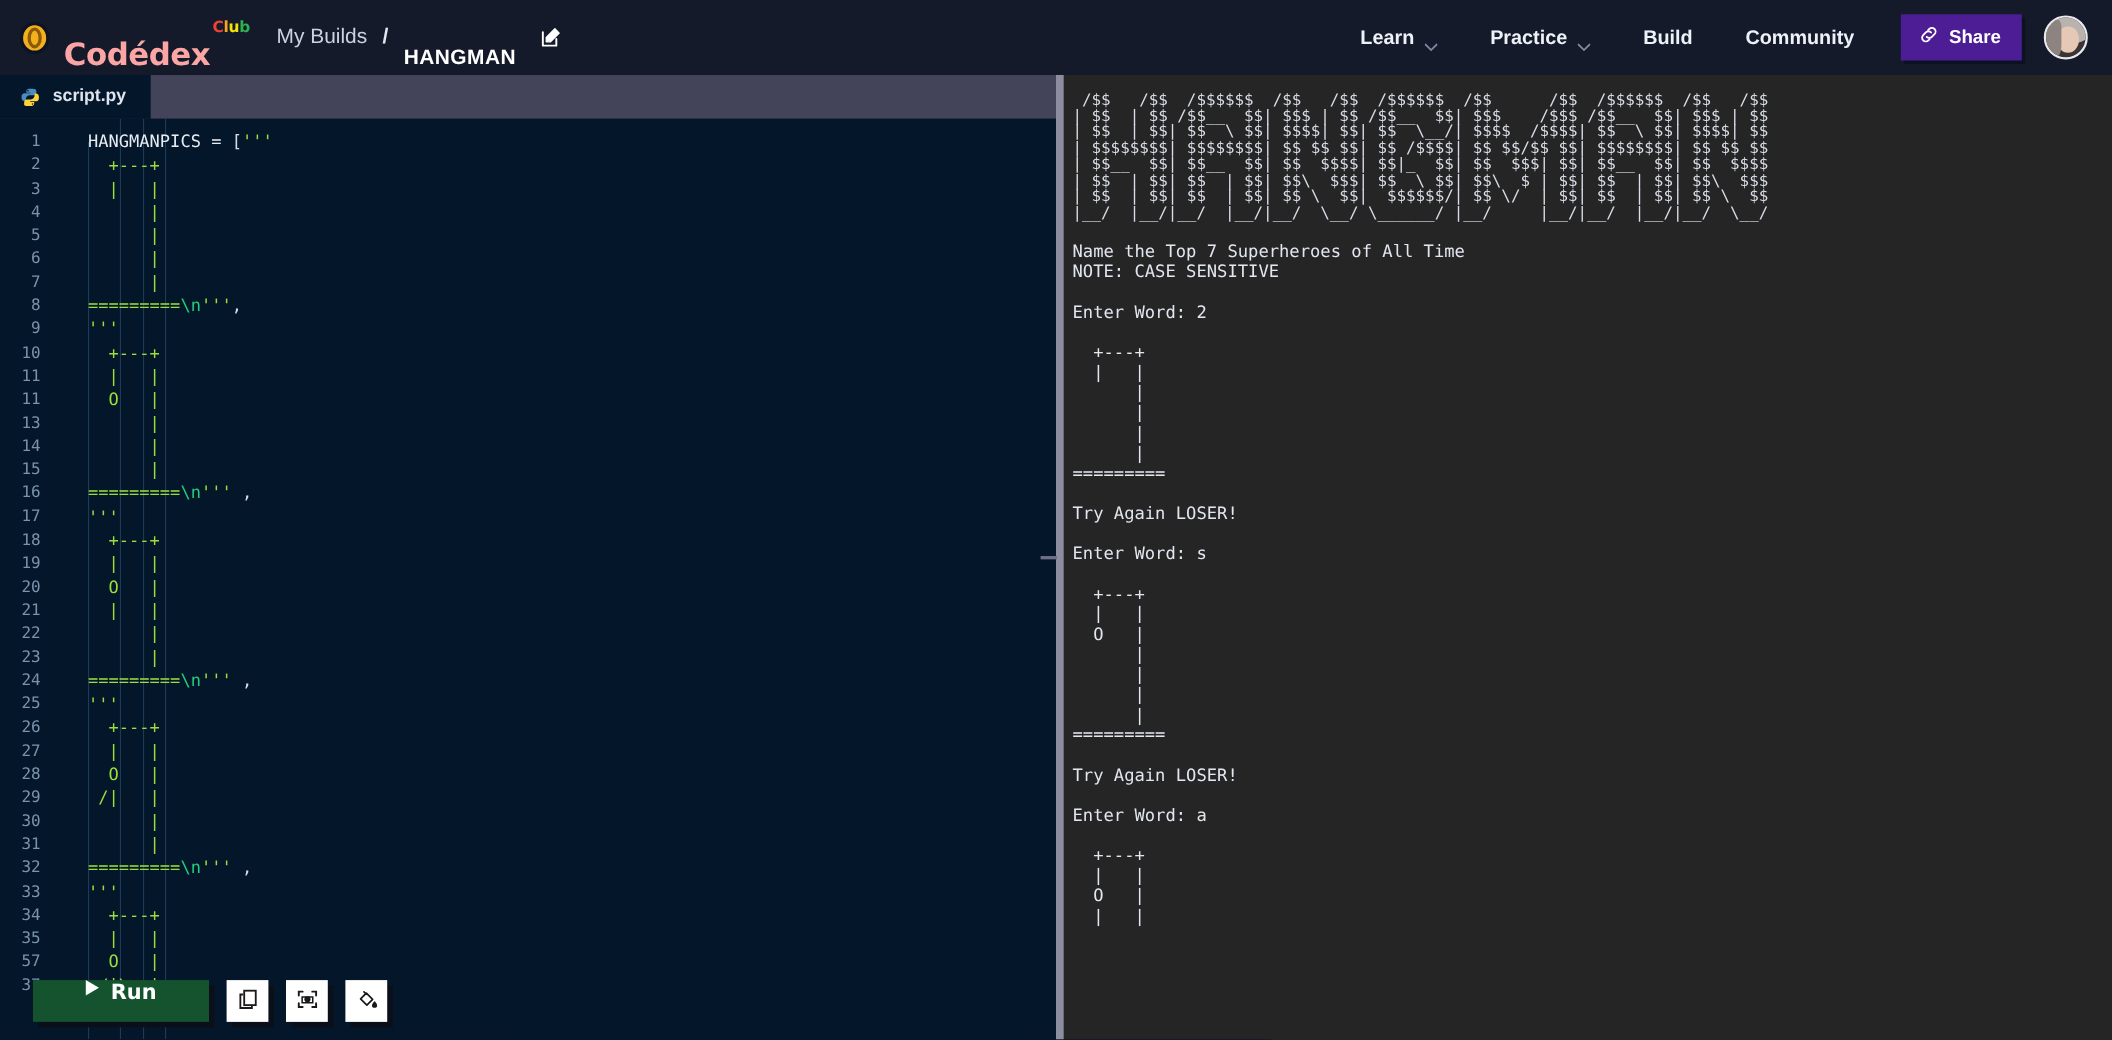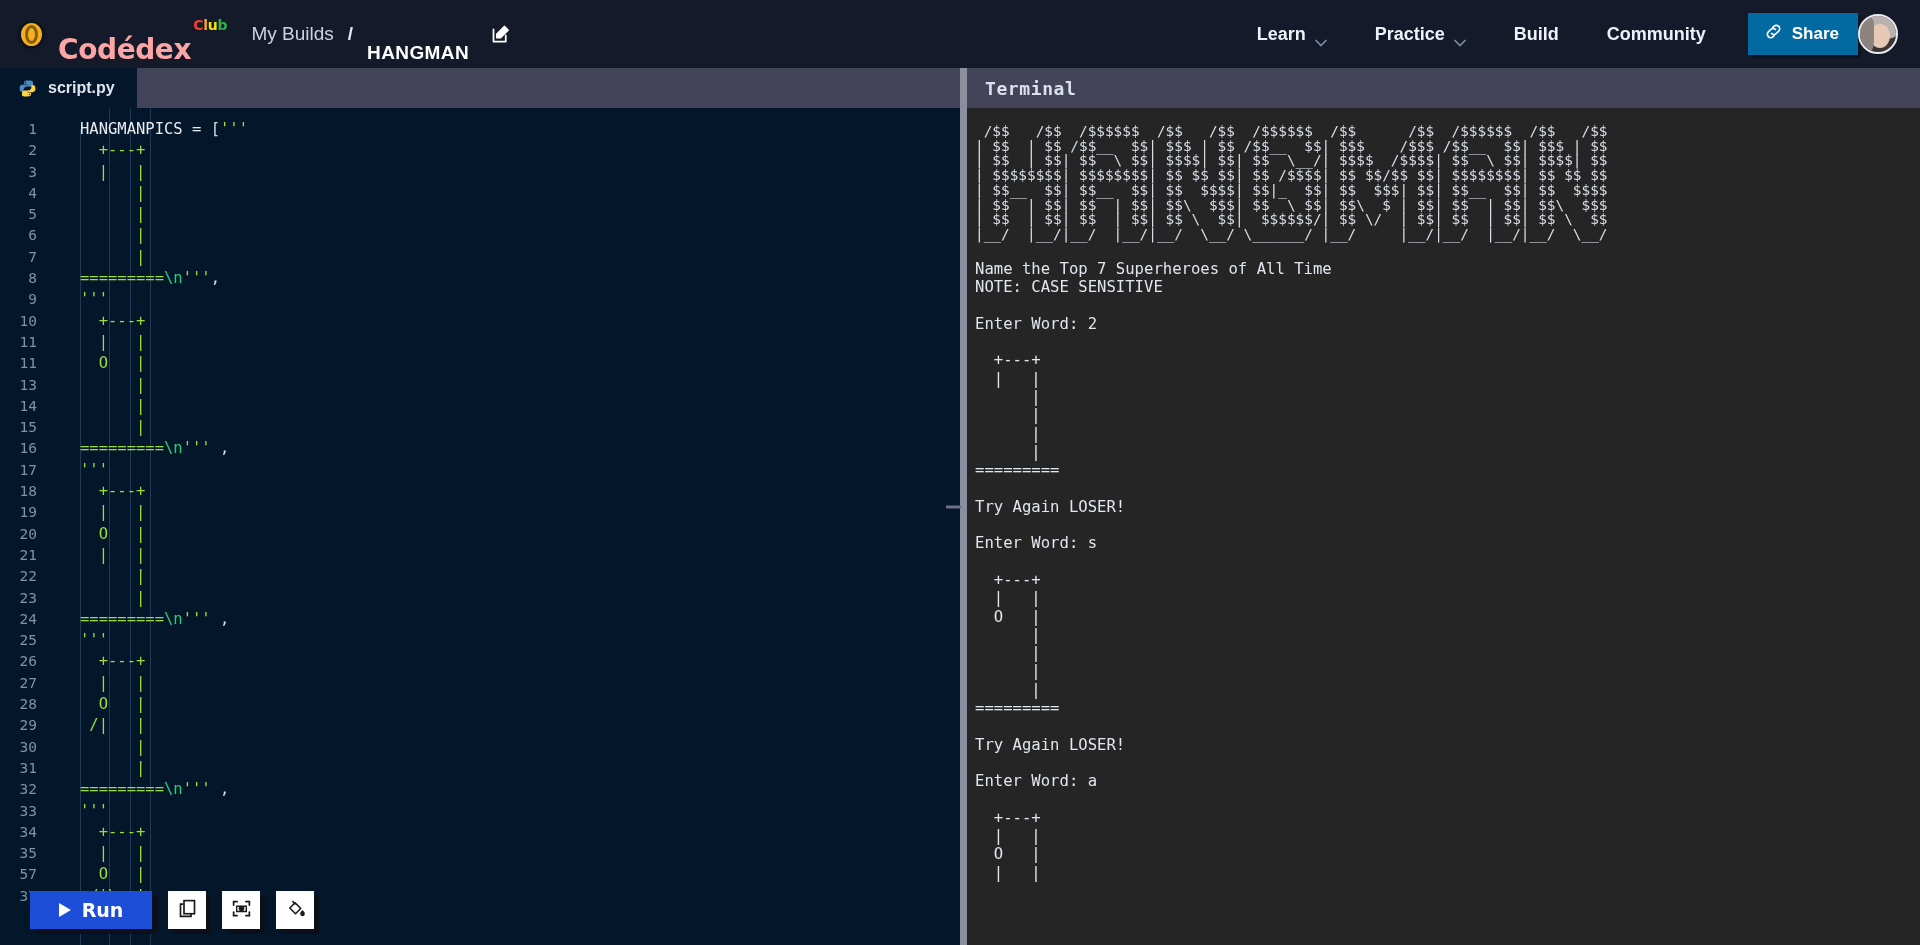--- a/index.html
+++ b/index.html
@@ -68,24 +68,24 @@
   .nav-links { display: flex; align-items: center; gap: 0; }
   .nav-link {
     display: flex; align-items: center; gap: 9px;
     color: #eef1f7; font-size: 18px; font-weight: 700;
     padding: 0 24px; cursor: pointer; white-space: nowrap;
   }
   .caret { display: inline-block; width: 12px; height: 8px; position: relative; top: 1px; }
 
   .share-btn {
     display: flex; align-items: center; gap: 9px;
-    background: #0369a1; color: #ffffff;
+    background: #4c1d95; color: #ffffff;
     font-weight: 700; font-size: 17px;
     padding: 9px 19px 9px 16px;
-    margin-left: 18px; 
+    margin-left: 18px; margin-right: 20px;
     border: none; cursor: pointer;
     box-shadow: 3px 3px 0 #0b1220;
   }
   .avatar {
     width: 40px; height: 40px; border-radius: 50%;
     background: radial-gradient(circle at 46% 36%, #d8c3b4 0 22%, #6b5a55 23% 47%, #3c3434 48% 100%);
     border: 2px solid #e8eaf0; flex: 0 0 auto;
     overflow: hidden; position: relative; cursor: pointer;
   }
   .avatar .hair {
@@ -147,23 +147,23 @@
   .lcode .punc { color: #d7dde8; }
   
   .guides { position: absolute; left: 44px; top: 0; bottom: 0; width: 300px; pointer-events: none; }
   .guide { position: absolute; top: 0; bottom: 0; width: 1px; background: #1d3a56; }
 
   .toolbar {
     position: absolute; left: 30px; bottom: 16px;
     display: flex; align-items: center; gap: 16px; z-index: 20;
   }
   .run-btn {
-    display: flex; align-items: center; justify-content: center; gap: 11px;
-    width: 122px; height: 38px;
-    background: #1d4ed8; color: #fff;
+    display: flex; align-items: flex-start; justify-content: center; gap: 11px;
+    width: 160px; height: 38px;
+    background: #14532d; color: #fff;
     font-family: "DejaVu Sans", sans-serif;
     font-weight: 700; font-size: 19px;
     border: none; cursor: pointer;
     box-shadow: 5px 5px 0 #0a0f1a;
   }
   .play-tri {
     width: 0; height: 0; border-left: 12px solid #fff;
     border-top: 7.5px solid transparent; border-bottom: 7.5px solid transparent;
   }
   .tool-btn {
@@ -493,23 +493,20 @@
           </span>
         </button>
       </div>
     </div>
 
     <div class="splitter">
       <div class="split-handle"></div>
     </div>
 
     <div class="terminal-pane">
-      <div class="term-head">
-        <span class="term-title">Terminal</span>
-      </div>
       <div class="term-body">
         <div class="term-pre" id="term-banner"> /$$   /$$  /$$$$$$  /$$   /$$  /$$$$$$  /$$      /$$  /$$$$$$  /$$   /$$
 | $$  | $$ /$$__  $$| $$$ | $$ /$$__  $$| $$$    /$$$ /$$__  $$| $$$ | $$
 | $$  | $$| $$  \ $$| $$$$| $$| $$  \__/| $$$$  /$$$$| $$  \ $$| $$$$| $$
 | $$$$$$$$| $$$$$$$$| $$ $$ $$| $$ /$$$$| $$ $$/$$ $$| $$$$$$$$| $$ $$ $$
 | $$__  $$| $$__  $$| $$  $$$$| $$|_  $$| $$  $$$| $$| $$__  $$| $$  $$$$
 | $$  | $$| $$  | $$| $$\  $$$| $$  \ $$| $$\  $ | $$| $$  | $$| $$\  $$$
 | $$  | $$| $$  | $$| $$ \  $$|  $$$$$$/| $$ \/  | $$| $$  | $$| $$ \  $$
 |__/  |__/|__/  |__/|__/  \__/ \______/ |__/     |__/|__/  |__/|__/  \__/</div>
         <div class="term-text" id="term-out">

